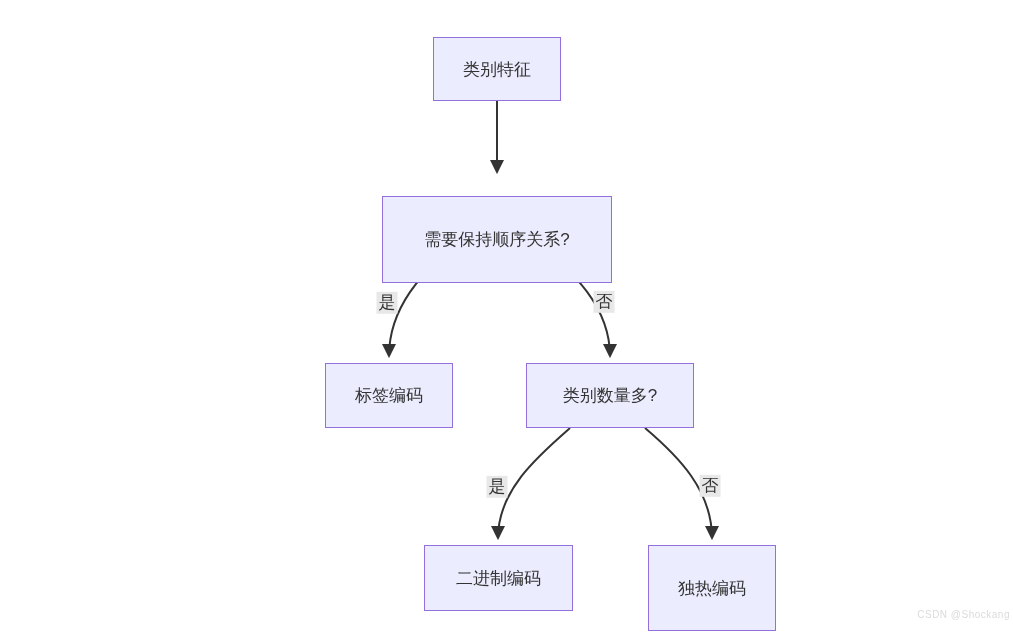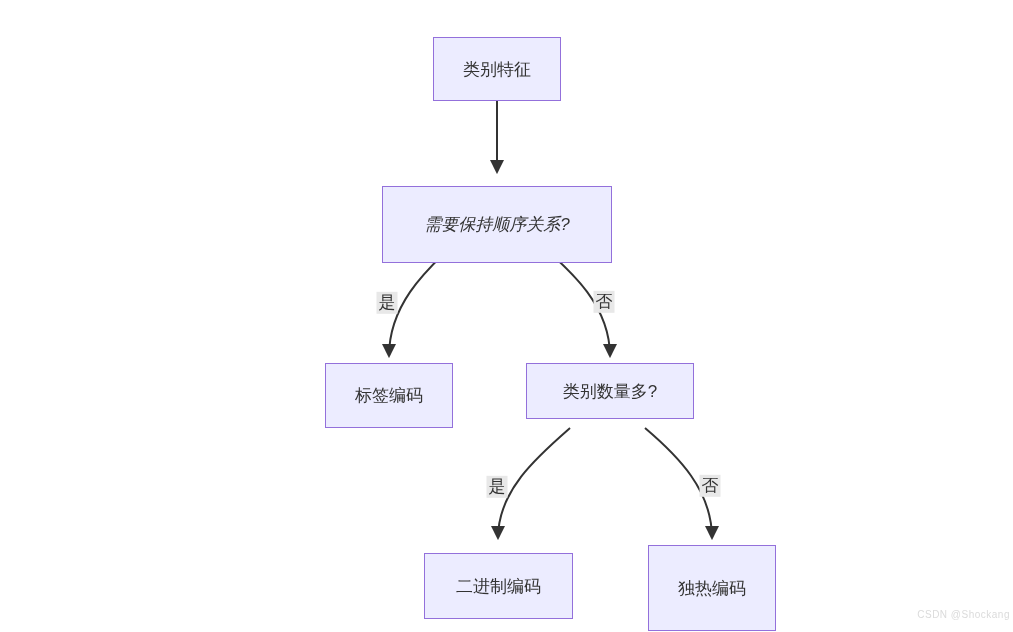--- a/index.html
+++ b/index.html
@@ -78,30 +78,30 @@
     <path class="edge-path" marker-end="url(#arrowhead)" d="M497,101 L497,172"></path>
     <path class="edge-path" marker-end="url(#arrowhead)" d="M453,245 C424,272 389,306 389,356"></path>
     <path class="edge-path" marker-end="url(#arrowhead)" d="M541,245 C572,272 610,306 610,356"></path>
     <path class="edge-path" marker-end="url(#arrowhead)" d="M570,428 C538,456 498,490 498,538"></path>
     <path class="edge-path" marker-end="url(#arrowhead)" d="M645,428 C678,456 712,490 712,538"></path>
   </svg>
 
   <div class="node" style="left: 433px; top: 37px; width: 128px; height: 64px;">
     <span>类别特征</span>
   </div>
-  <div class="node" style="left: 382px; top: 186px; width: 230px; height: 77px; font-style: italic;">
+  <div class="node" style="left: 382px; top: 196px; width: 230px; height: 87px;">
     <span>需要保持顺序关系?</span>
   </div>
   <div class="node" style="left: 325px; top: 363px; width: 128px; height: 65px;">
     <span>标签编码</span>
   </div>
-  <div class="node" style="left: 526px; top: 363px; width: 168px; height: 56px;">
+  <div class="node" style="left: 526px; top: 363px; width: 168px; height: 65px;">
     <span>类别数量多?</span>
   </div>
-  <div class="node" style="left: 424px; top: 545px; width: 149px; height: 66px; margin-top: 8px;">
+  <div class="node" style="left: 424px; top: 545px; width: 149px; height: 66px;">
     <span>二进制编码</span>
   </div>
   <div class="node" style="left: 648px; top: 545px; width: 128px; height: 86px;">
     <span>独热编码</span>
   </div>
 
   <span class="edge-label" style="left: 387px; top: 303px;">是</span>
   <span class="edge-label" style="left: 604px; top: 302px;">否</span>
   <span class="edge-label" style="left: 497px; top: 487px;">是</span>
   <span class="edge-label" style="left: 710px; top: 486px;">否</span>

